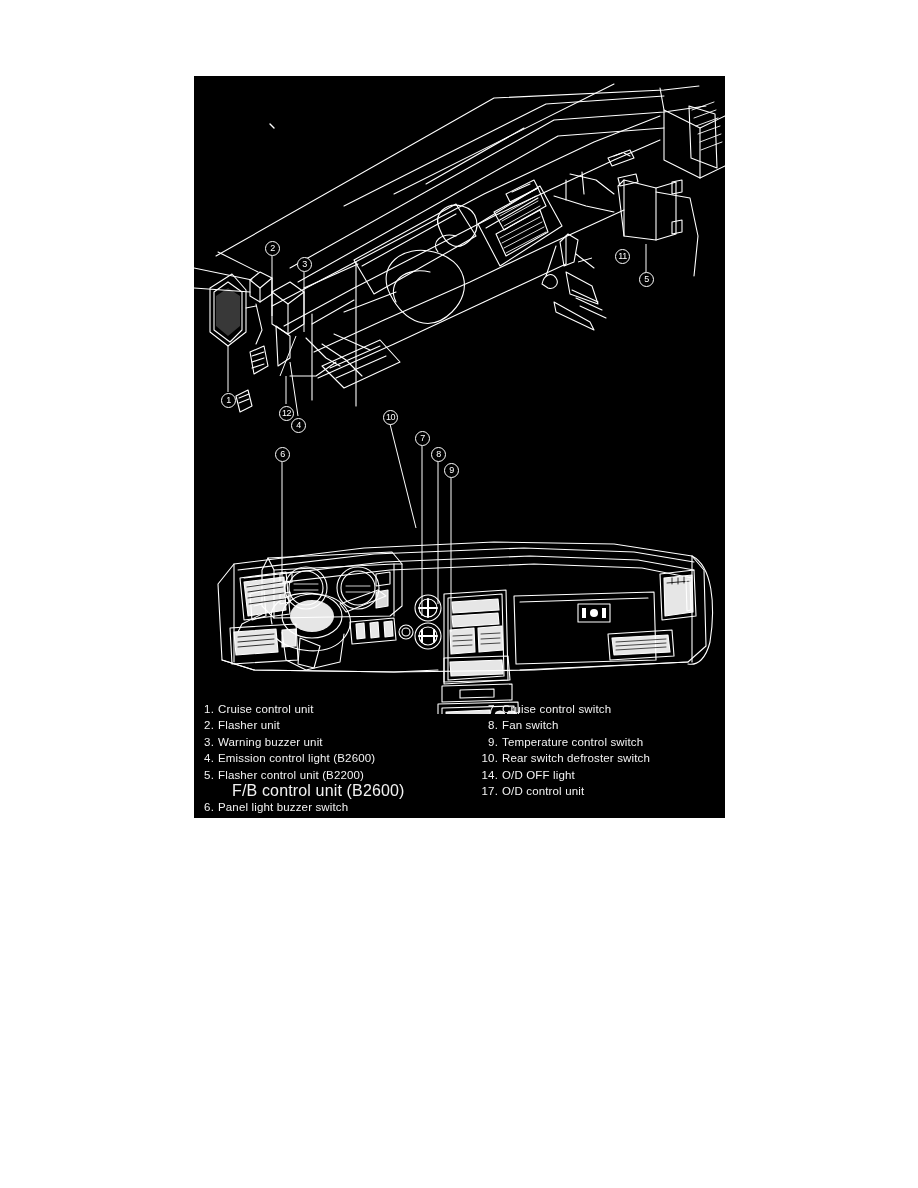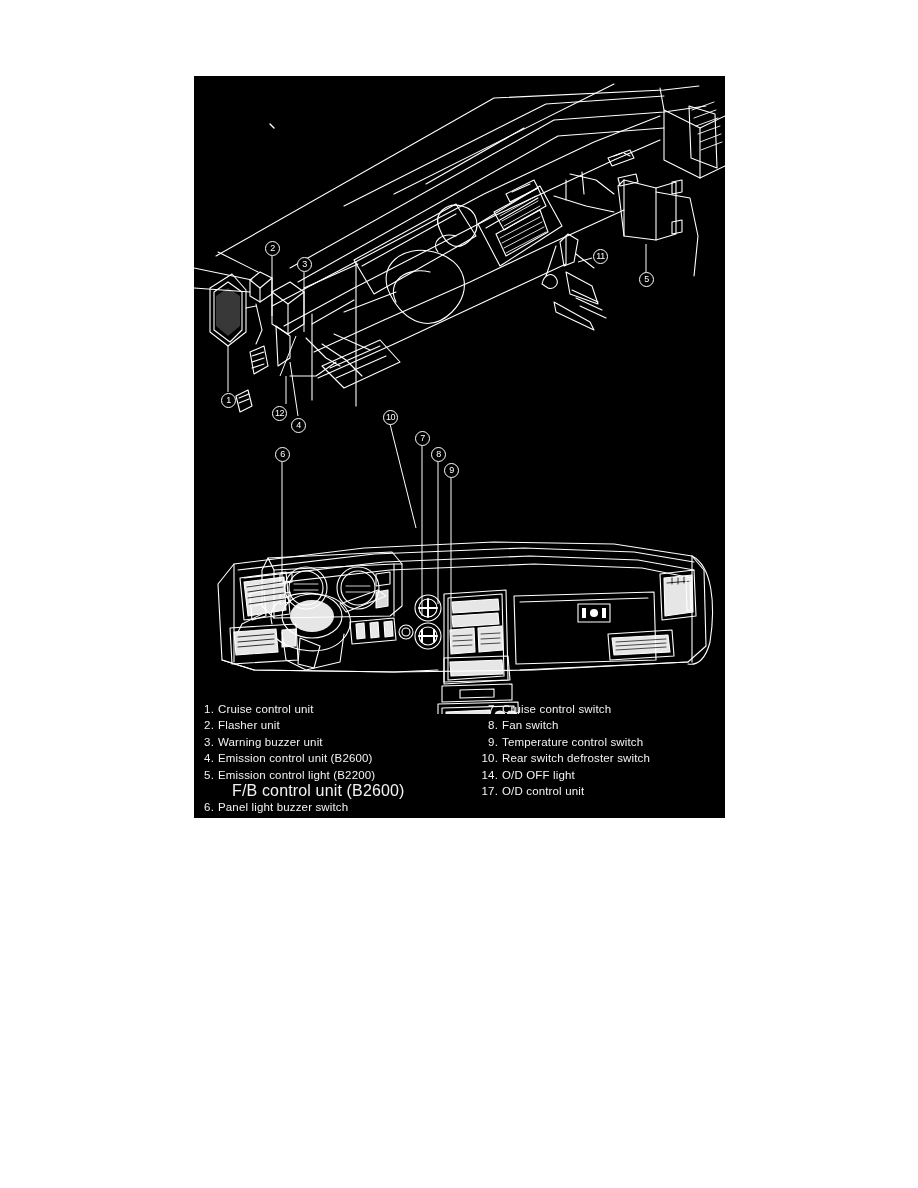--- a/index.html
+++ b/index.html
@@ -420,23 +420,23 @@
         <path d="M196 348 L222 452"></path>
         <path d="M228 370 L228 540"></path>
         <path d="M244 386 L244 528"></path>
         <path d="M257 402 L257 556"></path>
       </g>
     </svg>
 
     <div class="callout" style="left:71px;  top:165px;">2</div>
     <div class="callout" style="left:103px; top:181px;">3</div>
     <div class="callout" style="left:27px;  top:317px;">1</div>
-    <div class="callout" style="left:78px;  top:330px;">12</div>
+    <div class="callout" style="left:85px;  top:330px;">12</div>
     <div class="callout" style="left:97px;  top:342px;">4</div>
-    <div class="callout" style="left:399px; top:173px;">11</div>
+    <div class="callout" style="left:421px; top:173px;">11</div>
     <div class="callout" style="left:445px; top:196px;">5</div>
 
     <div class="callout" style="left:189px; top:334px;text-align:center;">10</div>
     <div class="callout" style="left:221px; top:355px;">7</div>
     <div class="callout" style="left:237px; top:371px;">8</div>
     <div class="callout" style="left:250px; top:387px;">9</div>
     <div class="callout" style="left:81px;  top:371px;">6</div>
 
     <div id="legend">
 
@@ -448,25 +448,25 @@
         <div class="legend-row">
           <span class="legend-num">2.</span>
           <span class="legend-text">Flasher unit</span>
         </div>
         <div class="legend-row">
           <span class="legend-num">3.</span>
           <span class="legend-text">Warning buzzer unit</span>
         </div>
         <div class="legend-row">
           <span class="legend-num">4.</span>
-          <span class="legend-text">Emission control unit (B2600)</span>
+          <span class="legend-text">Emission control light (B2600)</span>
         </div>
         <div class="legend-row">
           <span class="legend-num">5.</span>
-          <span class="legend-text">Emission control light (B2200)</span>
+          <span class="legend-text">Flasher control unit (B2200)</span>
         </div>
         <div class="legend-sub">F/B control unit (B2600)</div>
         <div class="legend-row">
           <span class="legend-num">6.</span>
           <span class="legend-text">Panel light buzzer switch</span>
         </div>
       </div>
 
       <div class="legend-col" id="legend-col-right">
         <div class="legend-row">

